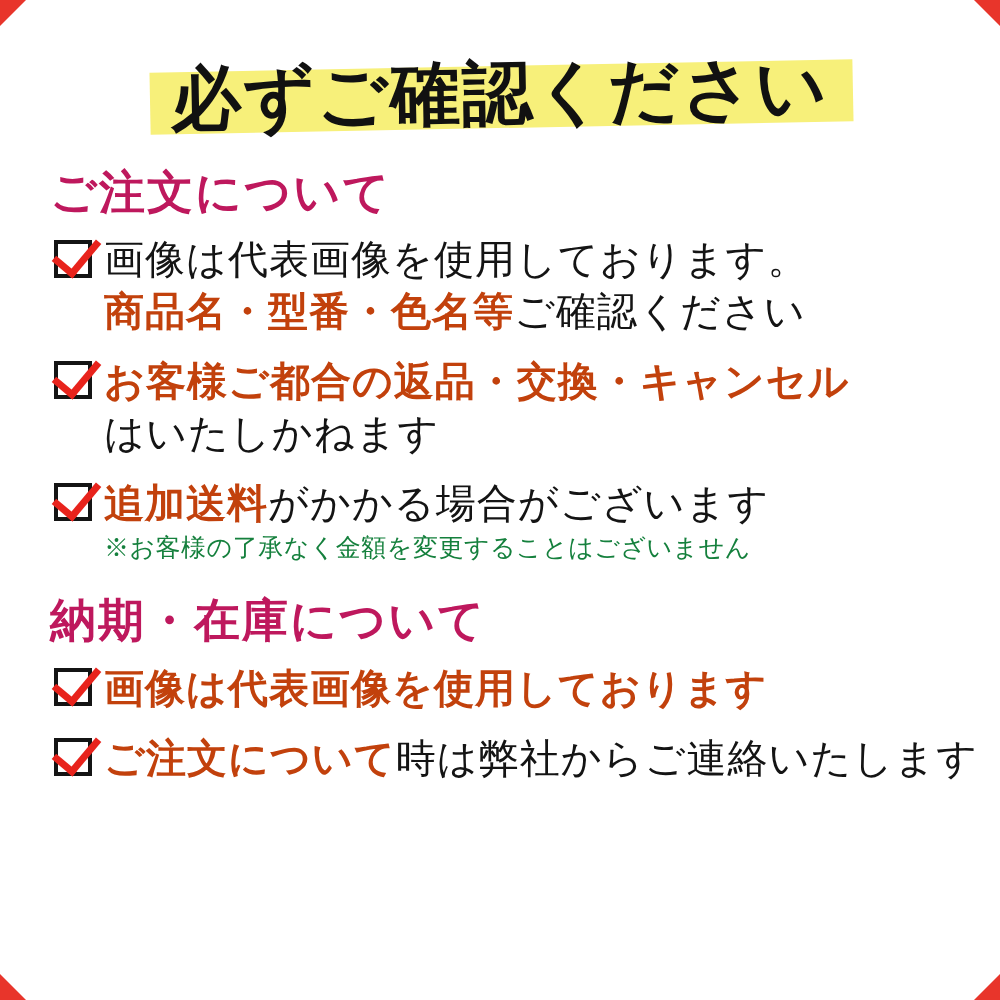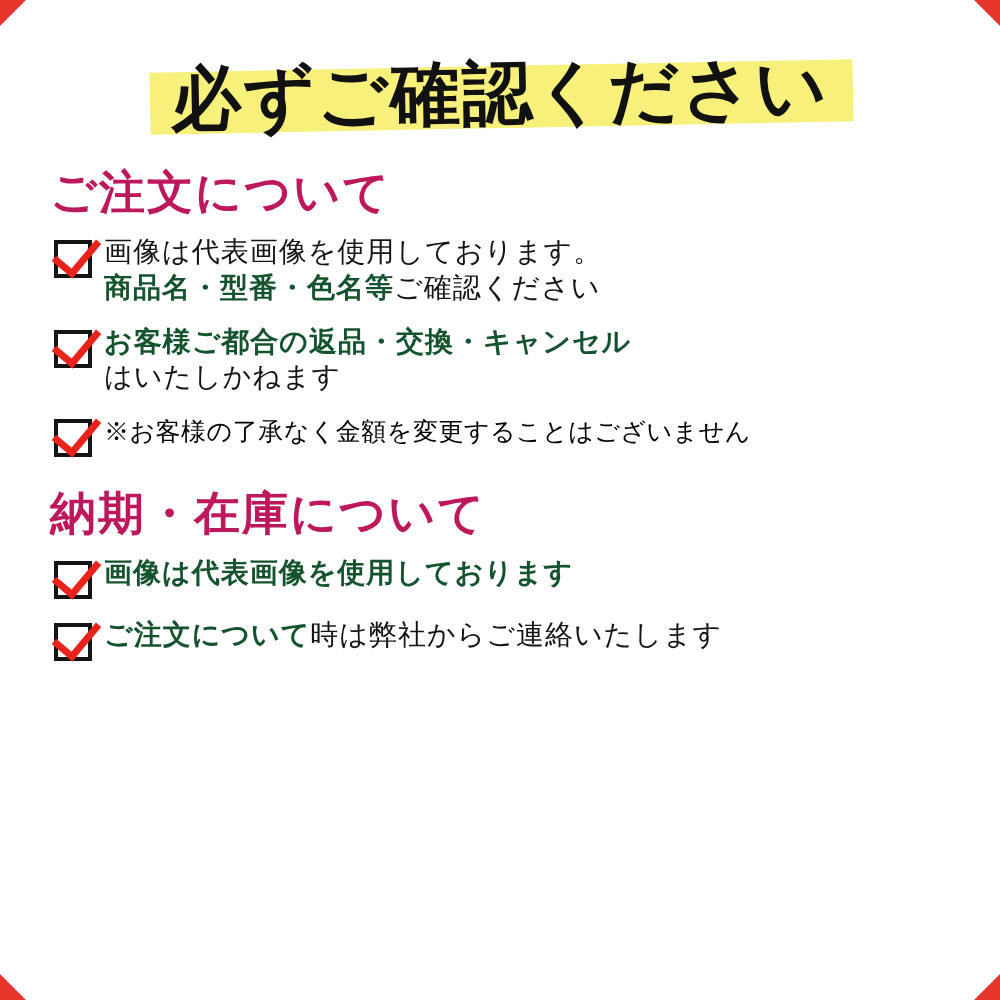--- a/index.html
+++ b/index.html
@@ -117,34 +117,34 @@
     border-right: 7px solid #e8231c;
     border-bottom: 7px solid #e8231c;
     transform: rotate(40deg);
   }
   .item-lines {
     flex: 1 1 auto;
     min-width: 0;
   }
   .line {
     font-family: "DejaVu Serif", "Liberation Serif", serif;
-    font-size: 28px;
+    font-size: 40px;
     line-height: 1.28;
     color: #141414;
     letter-spacing: 1px;
     white-space: nowrap;
   }
   .red {
-    color: #14532d;
+    color: #c2410c;
     font-weight: bold;
   }
   .note {
     font-family: "DejaVu Serif", "Liberation Serif", serif;
     font-size: 25px;
-    color: #000000;
+    color: #15803d;
     letter-spacing: 0.5px;
     margin-top: 2px;
     white-space: nowrap;
   }
 </style>
 </head>
 <body>
 
 <div class="corner corner-tl"></div>
 <div class="corner corner-tr"></div>
@@ -170,20 +170,21 @@
       <div class="item">
         <span class="check-icon"></span>
         <div class="item-lines">
           <div class="line"><span class="red">お客様ご都合の返品・交換・キャンセル</span></div>
           <div class="line"><span>はいたしかねます</span></div>
         </div>
       </div>
       <div class="item">
         <span class="check-icon"></span>
         <div class="item-lines">
+          <div class="line"><span class="red">追加送料</span><span>がかかる場合がございます</span></div>
           <div class="note">※お客様の了承なく金額を変更することはございません</div>
         </div>
       </div>
       <div class="section-heading second">納期・在庫について</div>
       <div class="item">
         <span class="check-icon"></span>
         <div class="item-lines">
           <div class="line"><span class="red">画像は代表画像を使用しております</span></div>
         </div>
       </div>

